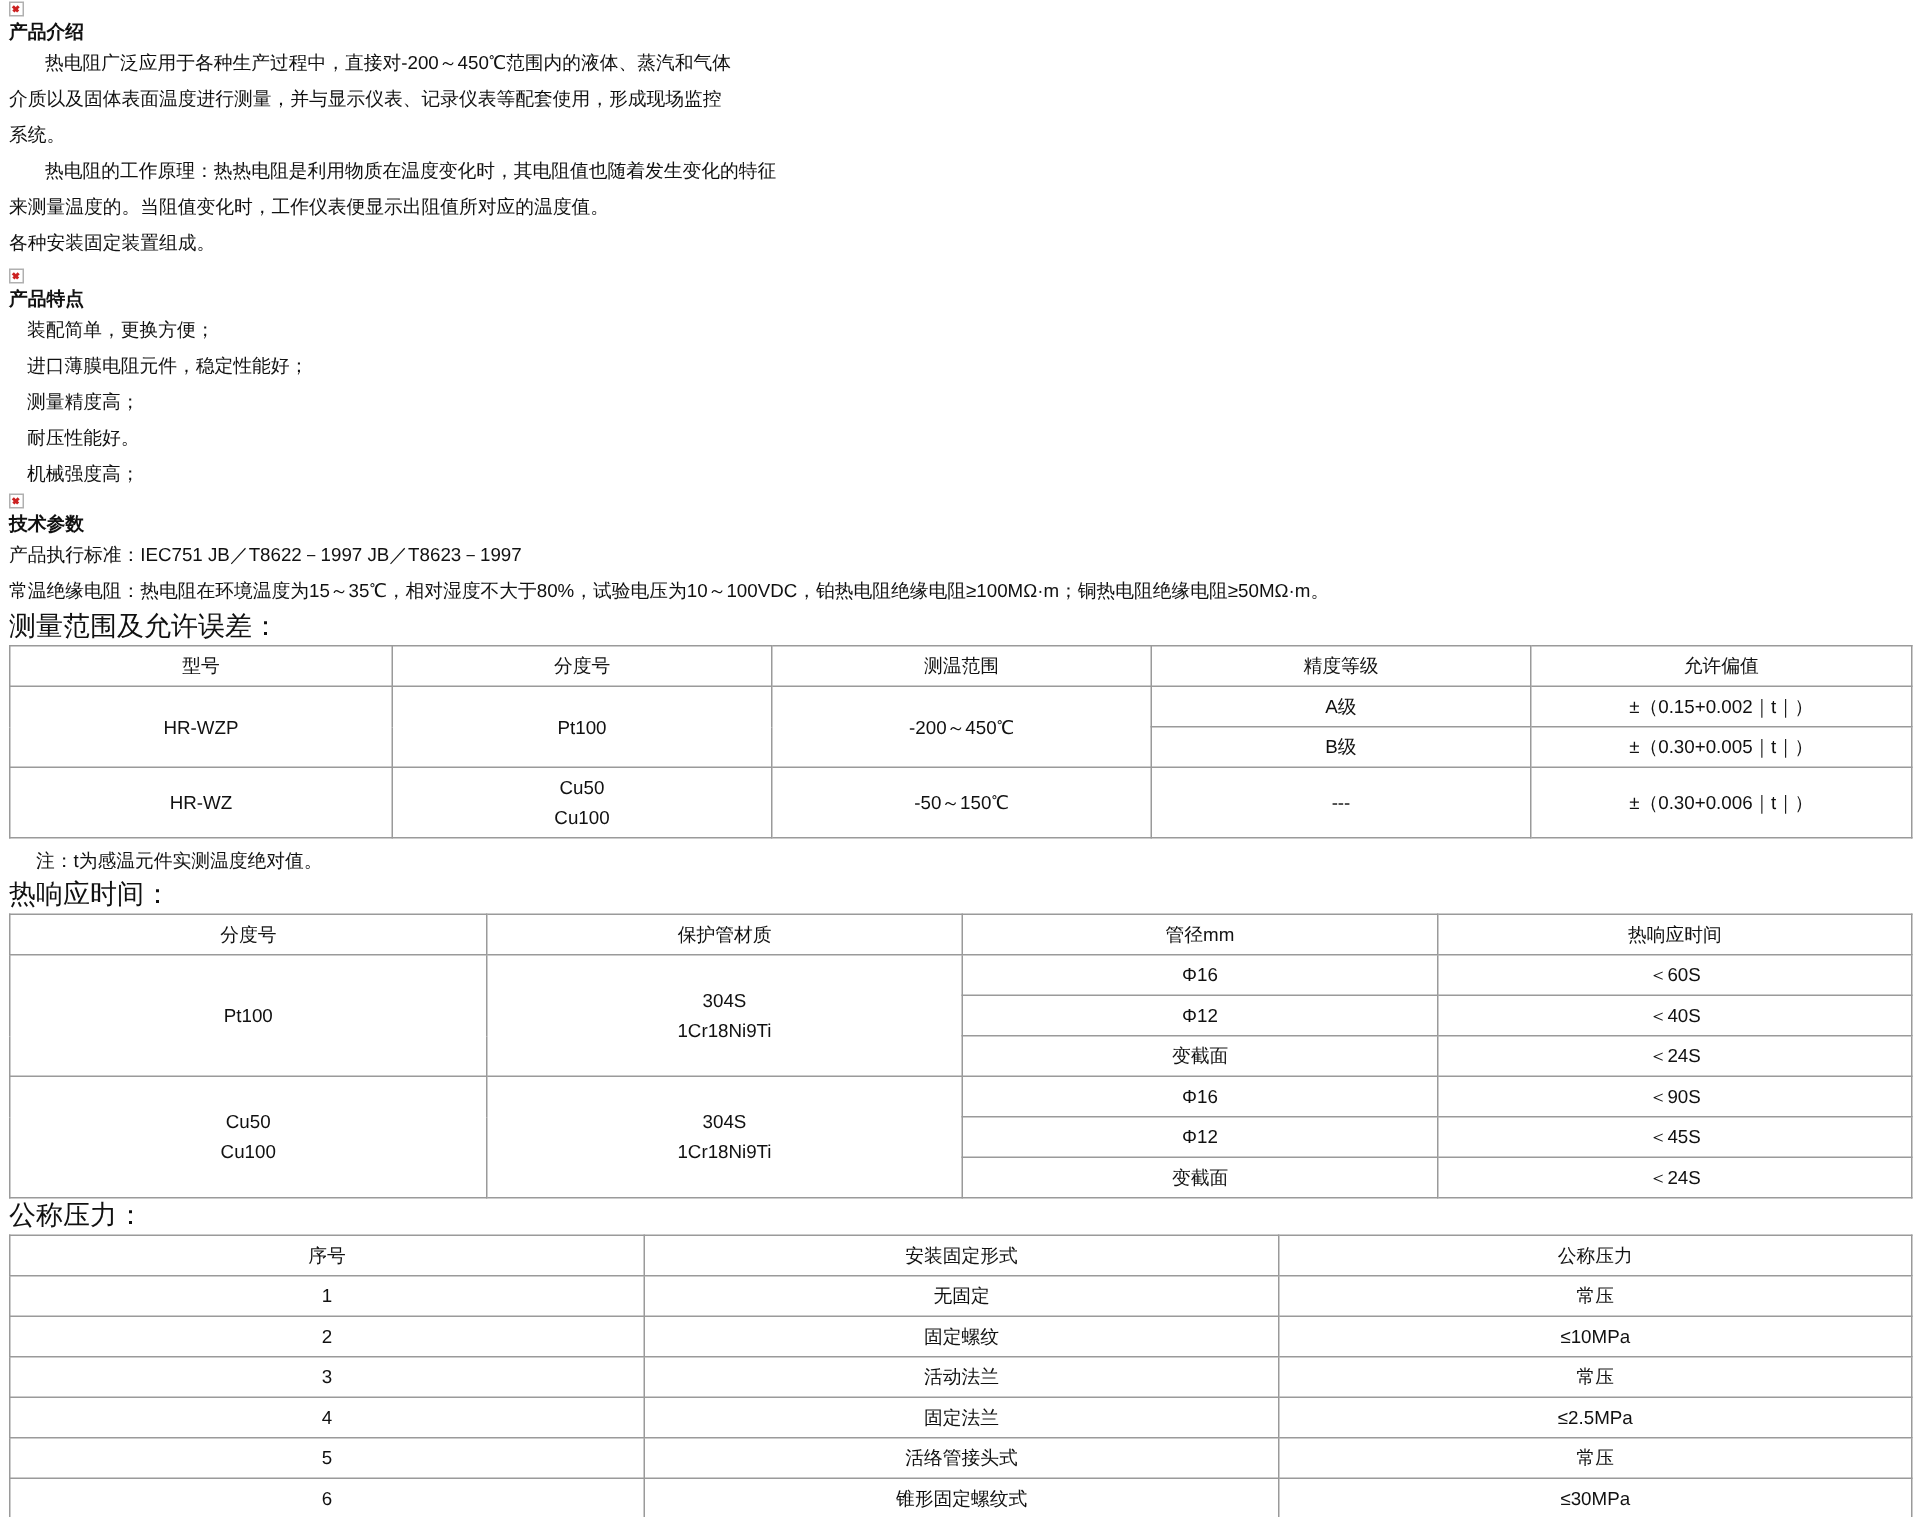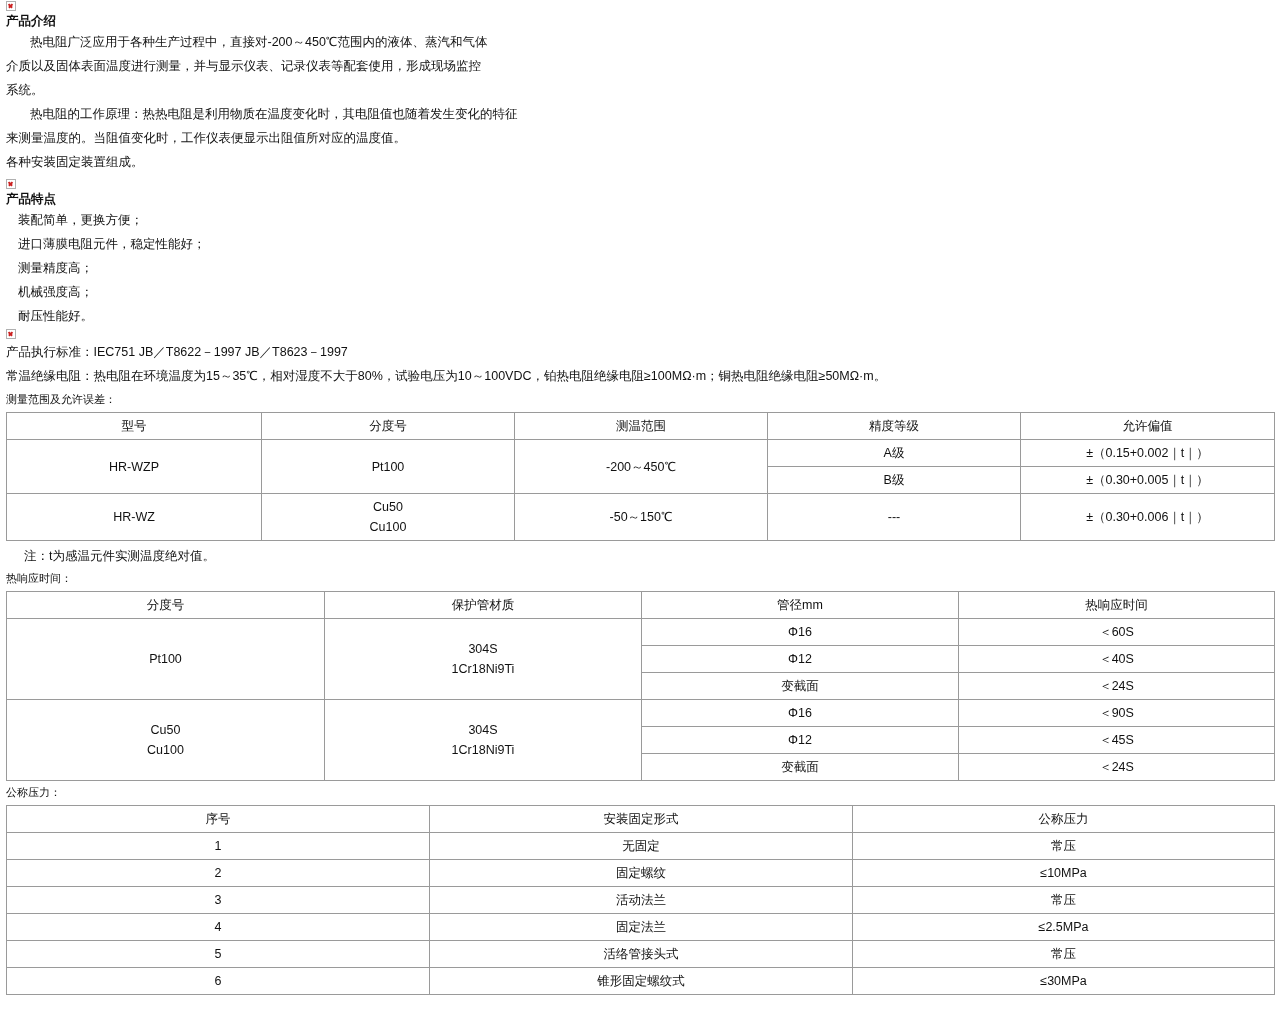--- a/index.html
+++ b/index.html
@@ -73,21 +73,21 @@
     font-size: 12.5px;
   }
   .spec-line {
     margin: 0 0 0 6px;
     line-height: 24px;
     font-size: 12.5px;
   }
   .label-line {
     margin: 0 0 0 6px;
     line-height: 22px;
-    font-size: 11px;
+    font-size: 18px;
   }
   table.doc-table {
     border-collapse: collapse;
     width: 1268px;
     margin: 2px 0 0 6px;
     table-layout: fixed;
   }
   table.doc-table td {
     border: 1px solid #9a9a9a;
     font-size: 12.5px;
@@ -144,27 +144,28 @@
 
   <div class="img-line">
     <span class="broken-img"></span>
   </div>
   <div class="sec-head">产品特点</div>
 
   <div>
     <p class="feature-line">装配简单，更换方便；</p>
     <p class="feature-line">进口薄膜电阻元件，稳定性能好；</p>
     <p class="feature-line">测量精度高；</p>
+    <p class="feature-line">耐压性能好。</p>
     <p class="feature-line">机械强度高；</p>
-    <p class="feature-line">耐压性能好。</p>
   </div>
 
   <div class="img-line">
     <span class="broken-img"></span>
   </div>
+  <div class="sec-head">技术参数</div>
 
   <p class="spec-line">产品执行标准：IEC751    JB／T8622－1997    JB／T8623－1997</p>
   <p class="spec-line">常温绝缘电阻：热电阻在环境温度为15～35℃，相对湿度不大于80%，试验电压为10～100VDC，铂热电阻绝缘电阻≥100MΩ·m；铜热电阻绝缘电阻≥50MΩ·m。</p>
   <p class="label-line">测量范围及允许误差：</p>
 
   <table class="doc-table t1">
     <colgroup>
       <col class="c1">
         <col class="c2">
         <col class="c3">

